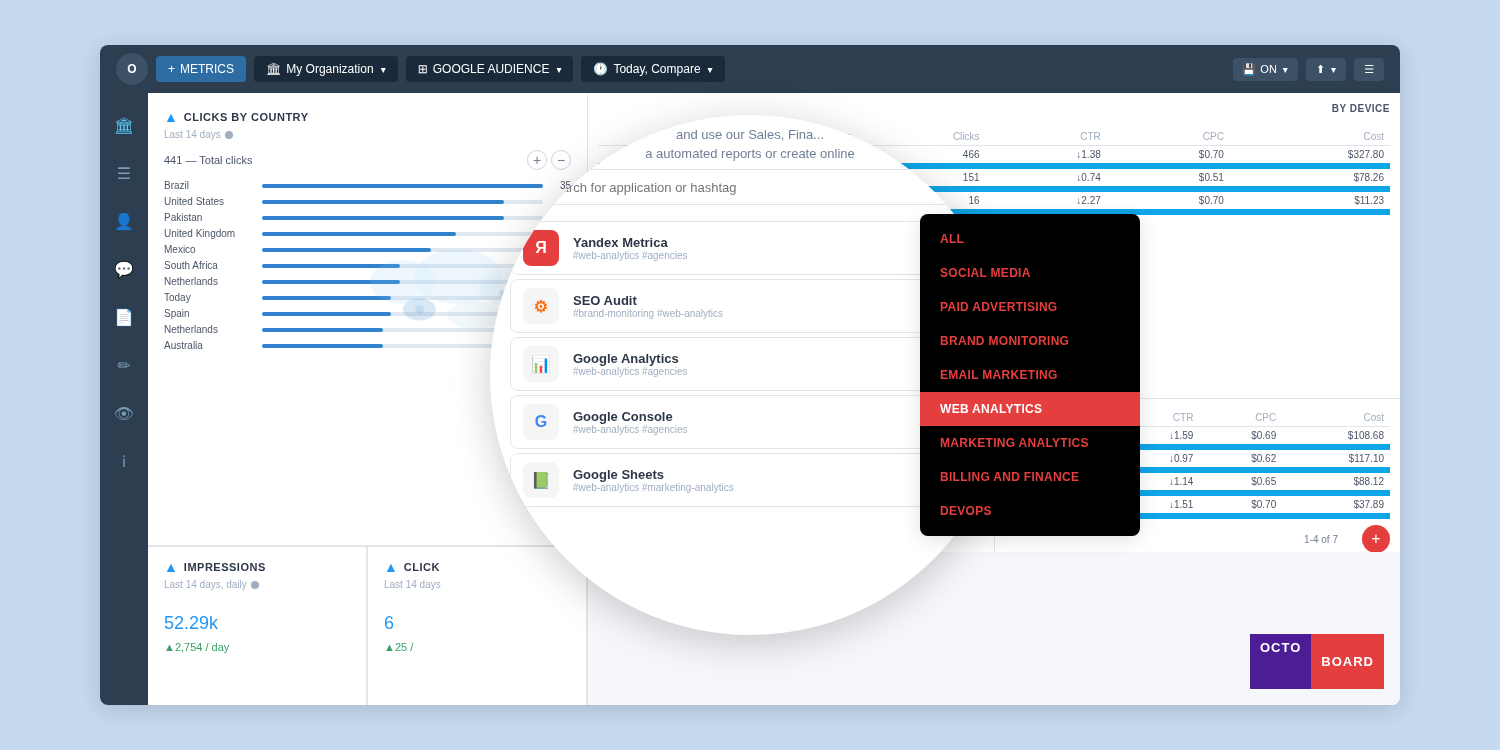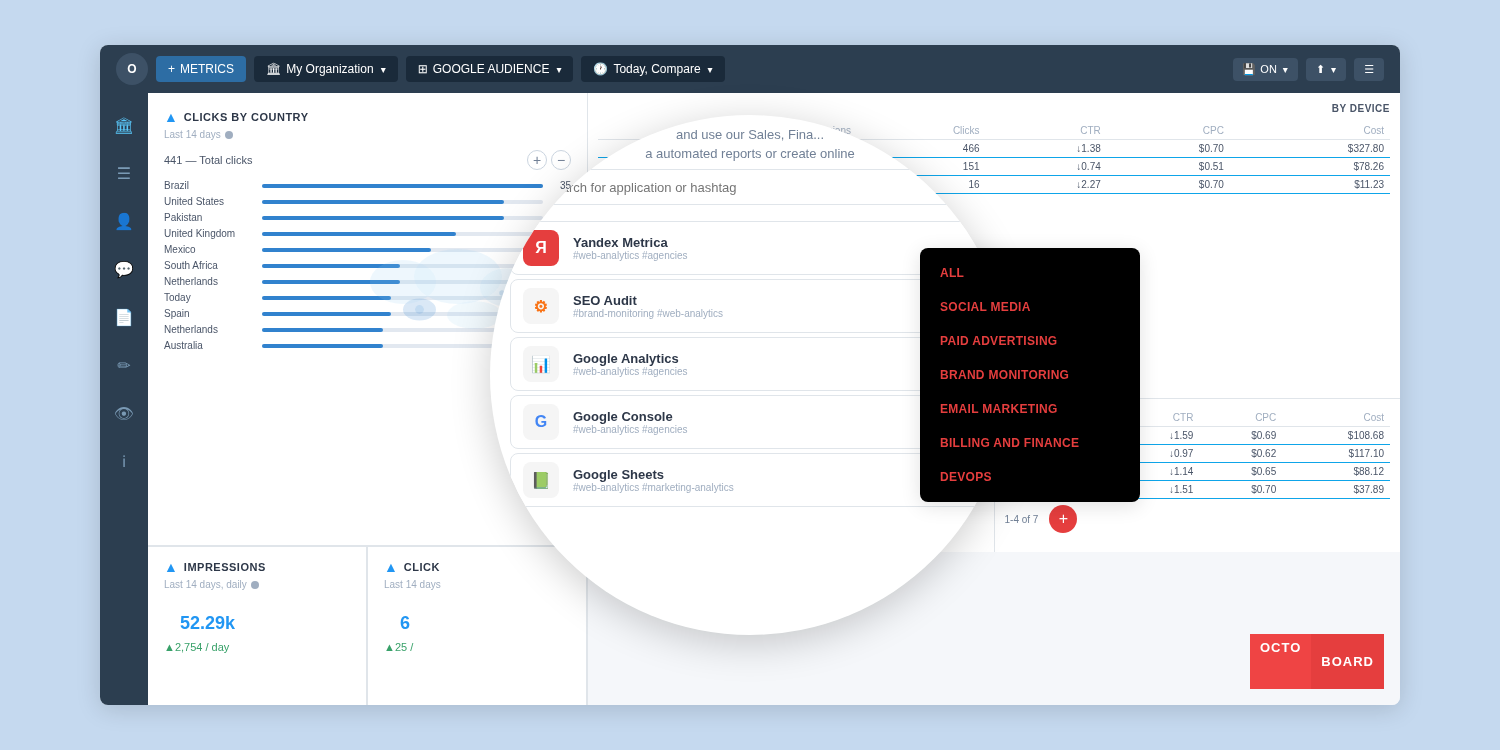--- a/index.html
+++ b/index.html
@@ -151,24 +151,23 @@
     }
     .bottom-panel {
       flex: 1;
       background: white;
       border-right: 1px solid #e0e5ea;
       border-top: 1px solid #e0e5ea;
       padding: 12px 16px;
     }
     .big-number {
       font-size: 32px;
-      font-weight: 700;
+      font-weight: 400;
       color: #2196F3;
       margin-top: 8px;
-      margin-left: 16px;
     }
     .big-number span { font-size: 18px; }
     .delta { font-size: 11px; color: #38a169; margin-top: 4px; }
     
     .right-area {
       position: absolute;
       top: 0; left: 440px; right: 0; bottom: 0;
     }
     .right-top {
       background: white;
@@ -179,24 +178,24 @@
     }
     .right-bottom {
       background: white;
       height: 50%;
       padding: 10px;
       overflow: hidden;
     }
     table { width: 100%; border-collapse: collapse; font-size: 10px; }
     th { color: #a0aec0; font-weight: 500; text-align: right; padding: 3px 6px; border-bottom: 1px solid #e0e5ea; }
     th:first-child { text-align: left; }
-    td { color: #4a5568; text-align: right; padding: 3px 6px; border-bottom: 1px solid #0ea5e9; }
+    td { color: #4a5568; text-align: right; padding: 3px 6px; border-bottom: 6px solid #0ea5e9; }
     td:first-child { text-align: left; }
     .table-tag { font-size: 9px; color: #718096; }
-    .pagination { font-size: 10px; color: #718096; text-align: right; margin-top: 6px; display: flex; justify-content: flex-start; align-items: center; gap: 11px; }
+    .pagination { font-size: 10px; color: #718096; text-align: right; margin-top: 6px; display: flex; justify-content: flex-end; align-items: center; gap: 24px; }
     .add-circle { width: 28px; height: 28px; background: #e53e3e; border-radius: 50%; display: flex; align-items: center; justify-content: center; color: white; font-size: 16px; cursor: pointer; }
     
     .overlay-circle {
       position: absolute;
       top: 50%; left: 50%;
       transform: translate(-50%, -50%);
       width: 520px; height: 520px;
       background: white;
       border-radius: 50%;
       box-shadow: 0 8px 40px rgba(0,0,0,0.2);
@@ -256,21 +255,21 @@
       color: white;
     }
     
     .brand-badge {
       position: absolute;
       bottom: 16px; right: 16px;
       display: flex;
       z-index: 100;
     }
     .brand-octo {
-      background: #ef4444;
+      background: #4c1d95;
       color: white;
       padding: 6px 10px;
       font-size: 13px;
       font-weight: 700;
       letter-spacing: 1px;
     }
     .brand-board {
       background: #e53e3e;
       color: white;
       padding: 20px 10px;
@@ -476,21 +475,21 @@
           <div class="big-number">
             <span>6</span>
           </div>
           <div class="delta">▲25 / </div>
         </div>
       </div>
     </div>
 
     <div class="right-area">
       <div class="right-top">
-        <div style="display:flex;justify-content:flex-end;margin-bottom:8px;">
+        <div style="display:flex;justify-content:flex-end;margin-bottom:14px;">
           <span style="font-size:10px;font-weight:600;color:#4a5568;letter-spacing:0.5px;">BY DEVICE</span>
         </div>
         <table>
           <thead>
             <tr>
               <th></th>
               <th>Impressions</th>
               <th>Clicks</th>
               <th>CTR</th>
               <th>CPC</th>
@@ -661,20 +660,22 @@
   </div>
       </div>
   </div>
 
   <div class="overlay-right" id="cat-panel">
       <div class="cat-item">ALL</div>
       <div class="cat-item">SOCIAL MEDIA</div>
       <div class="cat-item">PAID ADVERTISING</div>
       <div class="cat-item">BRAND MONITORING</div>
       <div class="cat-item">EMAIL MARKETING</div>
+      <div class="cat-item active">WEB ANALYTICS</div>
+      <div class="cat-item">MARKETING ANALYTICS</div>
       <div class="cat-item">BILLING AND FINANCE</div>
       <div class="cat-item">DEVOPS</div>
     </div>
 
   <div class="brand-badge">
     <div class="brand-octo">OCTO</div>
     <div class="brand-board">BOARD</div>
   </div>
 </div>
 

